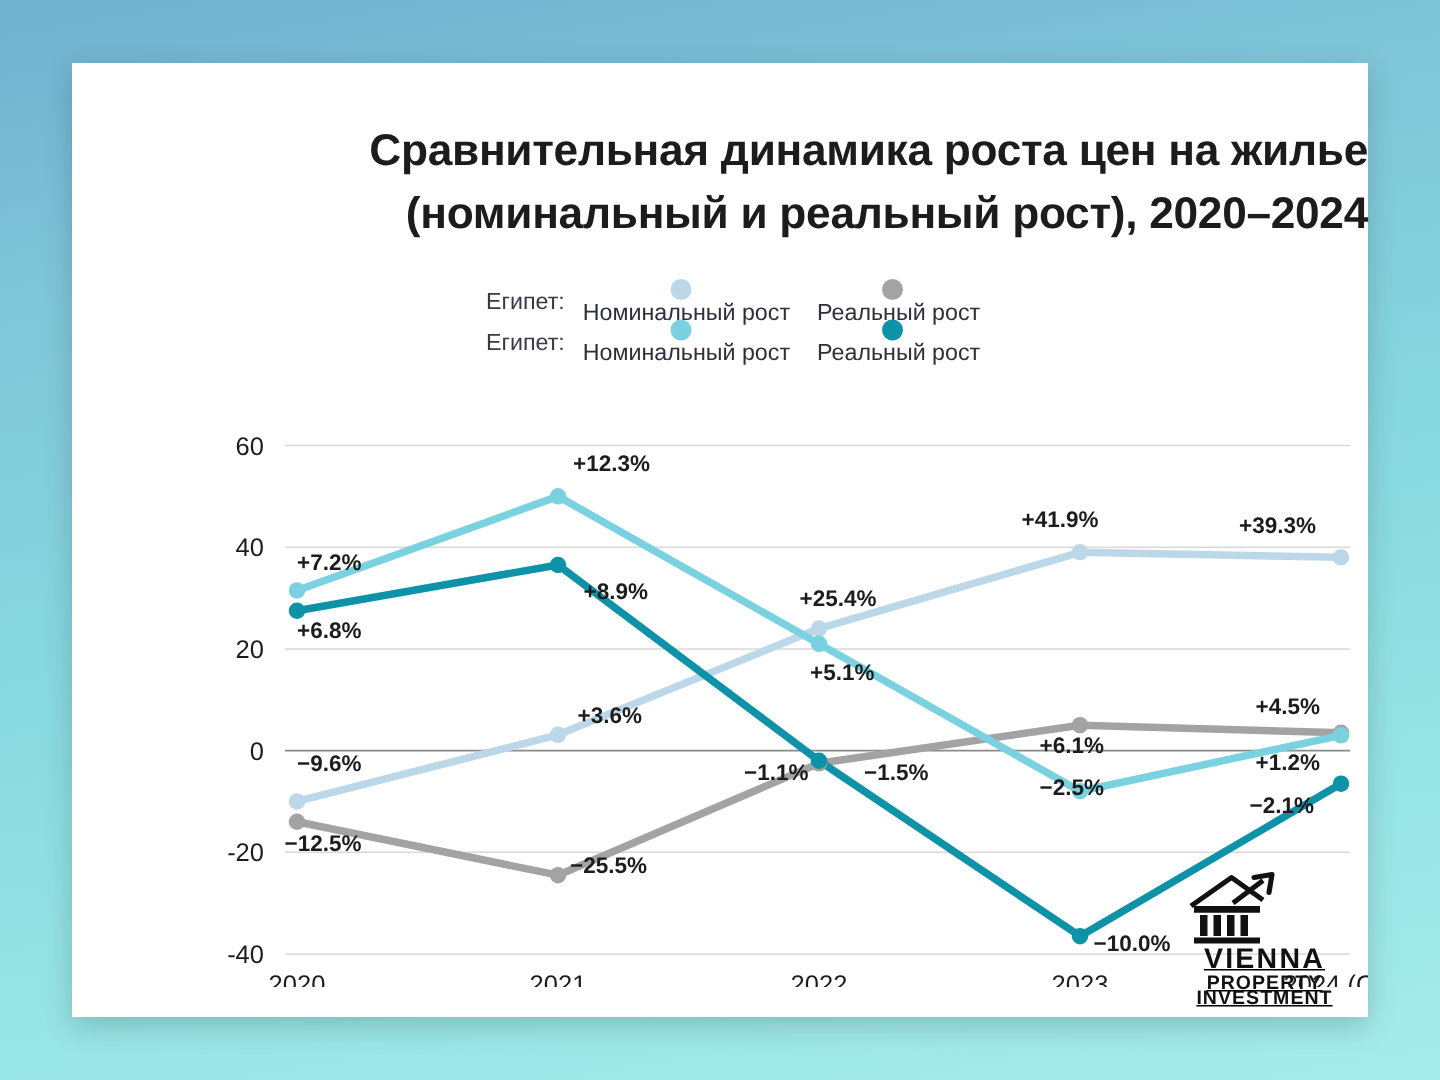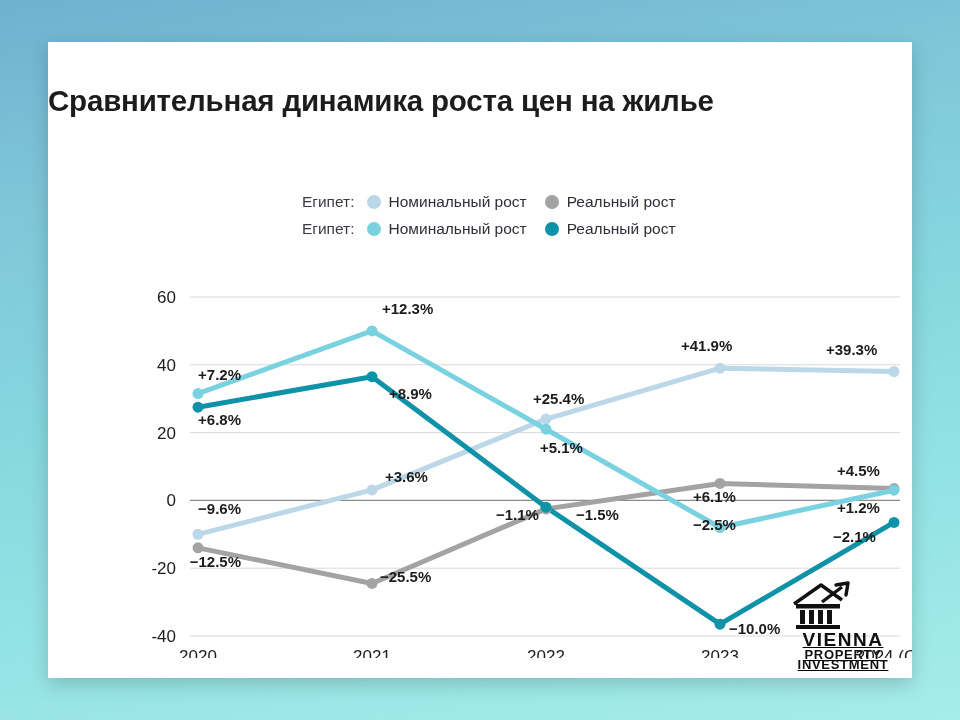--- a/index.html
+++ b/index.html
@@ -7,31 +7,31 @@
     width:960px;height:720px;overflow:hidden;
     font-family:"Liberation Sans", sans-serif;
     background:linear-gradient(170deg,#6fb0cf 0%,#7ec5d8 22%,#86d6df 48%,#93e2e4 72%,#a5ecea 100%);
     position:relative;
   }
   #card{
     position:absolute;left:48px;top:42px;width:864px;height:636px;
     background:#ffffff;box-shadow:0 6px 18px rgba(0,0,0,.18);
   }
   #title{
-    position:absolute;left:0;top:38px;width:864px;text-align:left;
+    position:absolute;left:0;top:38px;width:864px;text-align:right;
     font-size:29.5px;line-height:42px;color:#1c1c1c;font-weight:700;
     letter-spacing:-.2px;
   }
   #legend{
     position:absolute;left:0;top:146px;width:864px;
     font-size:15.5px;color:#2f2f3a;
   }
   .legrow{display:flex;align-items:center;justify-content:center;height:27px;}
   .legname{font-weight:400;color:#3a3a46;width:86px;text-align:right;padding-right:12px;}
-  .legitem{display:flex;align-items:center;margin-right:18px;}
+  .legitem{display:flex;align-items:center;margin-right:18px;flex-direction:column;}
   .legitem:last-child{margin-right:16px;}
   .dot{width:14px;height:14px;border-radius:50%;margin-right:8px;display:inline-block;}
   .leglabel{white-space:nowrap;}
   #plotwrap{position:absolute;left:0;top:196px;width:864px;height:420px;}
   svg{display:block;}
   .gridline{stroke:#d9d9d9;stroke-width:1;}
   .zeroline{stroke:#8a8a8a;stroke-width:1.2;}
   .axislabel{font-family:"Liberation Sans",sans-serif;font-size:17px;fill:#1c1c1c;}
   .xlabel{font-family:"Liberation Sans",sans-serif;font-size:17px;fill:#1c1c1c;text-anchor:middle;}
   .dlabel{font-family:"Liberation Sans",sans-serif;font-size:15px;fill:#1c1c1c;font-weight:700;}
@@ -40,20 +40,21 @@
   #logo .word{font-size:19px;font-weight:700;letter-spacing:1.5px;color:#111;line-height:20px;}
   #logo .sub{font-size:13px;font-weight:700;letter-spacing:.7px;color:#111;line-height:10px;}
 </style>
 </head>
 <body>
 
 <div id="card">
 
   <div id="title">
     <div>Сравнительная динамика роста цен на жилье</div>
+    <div>(номинальный и реальный рост), 2020–2024</div>
   </div>
 
   <div id="legend">
     <div class="legrow">
       <span class="legname">Египет:</span>
       <span class="legitem">
         <span class="dot" style="background:#bcd7e8"></span>
         <span class="leglabel">Номинальный рост</span>
       </span>
       <span class="legitem">

